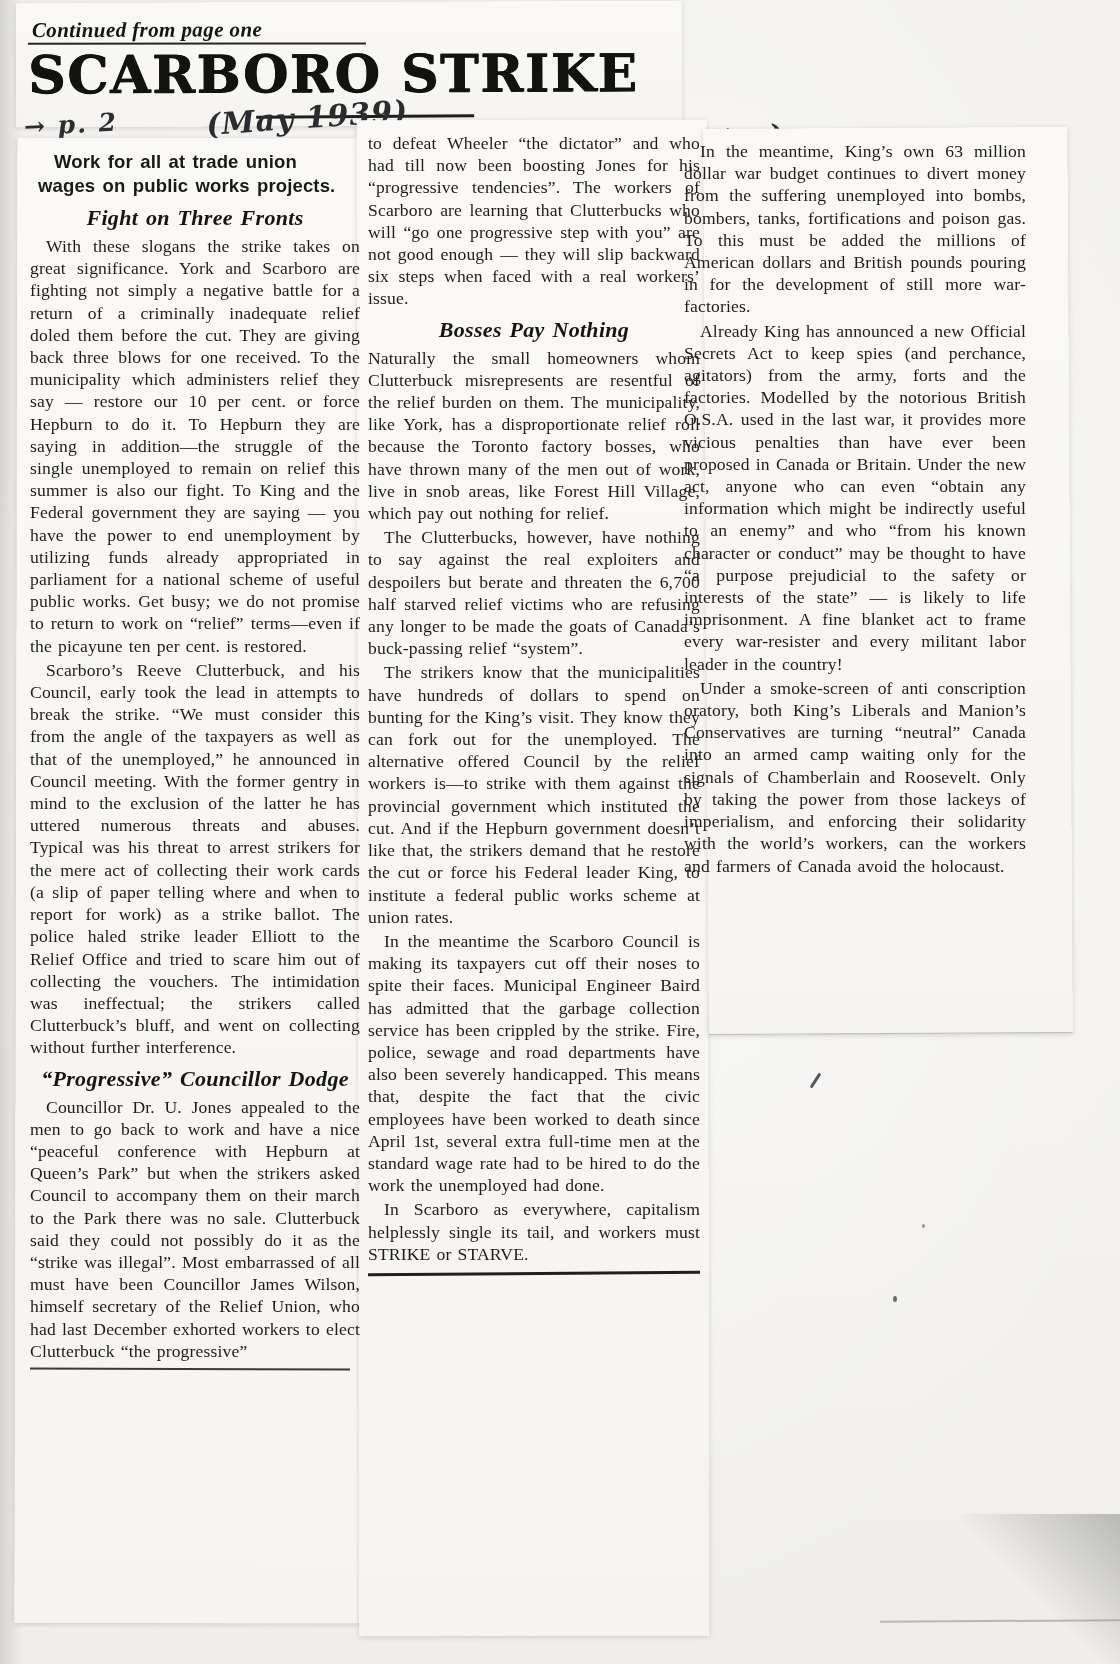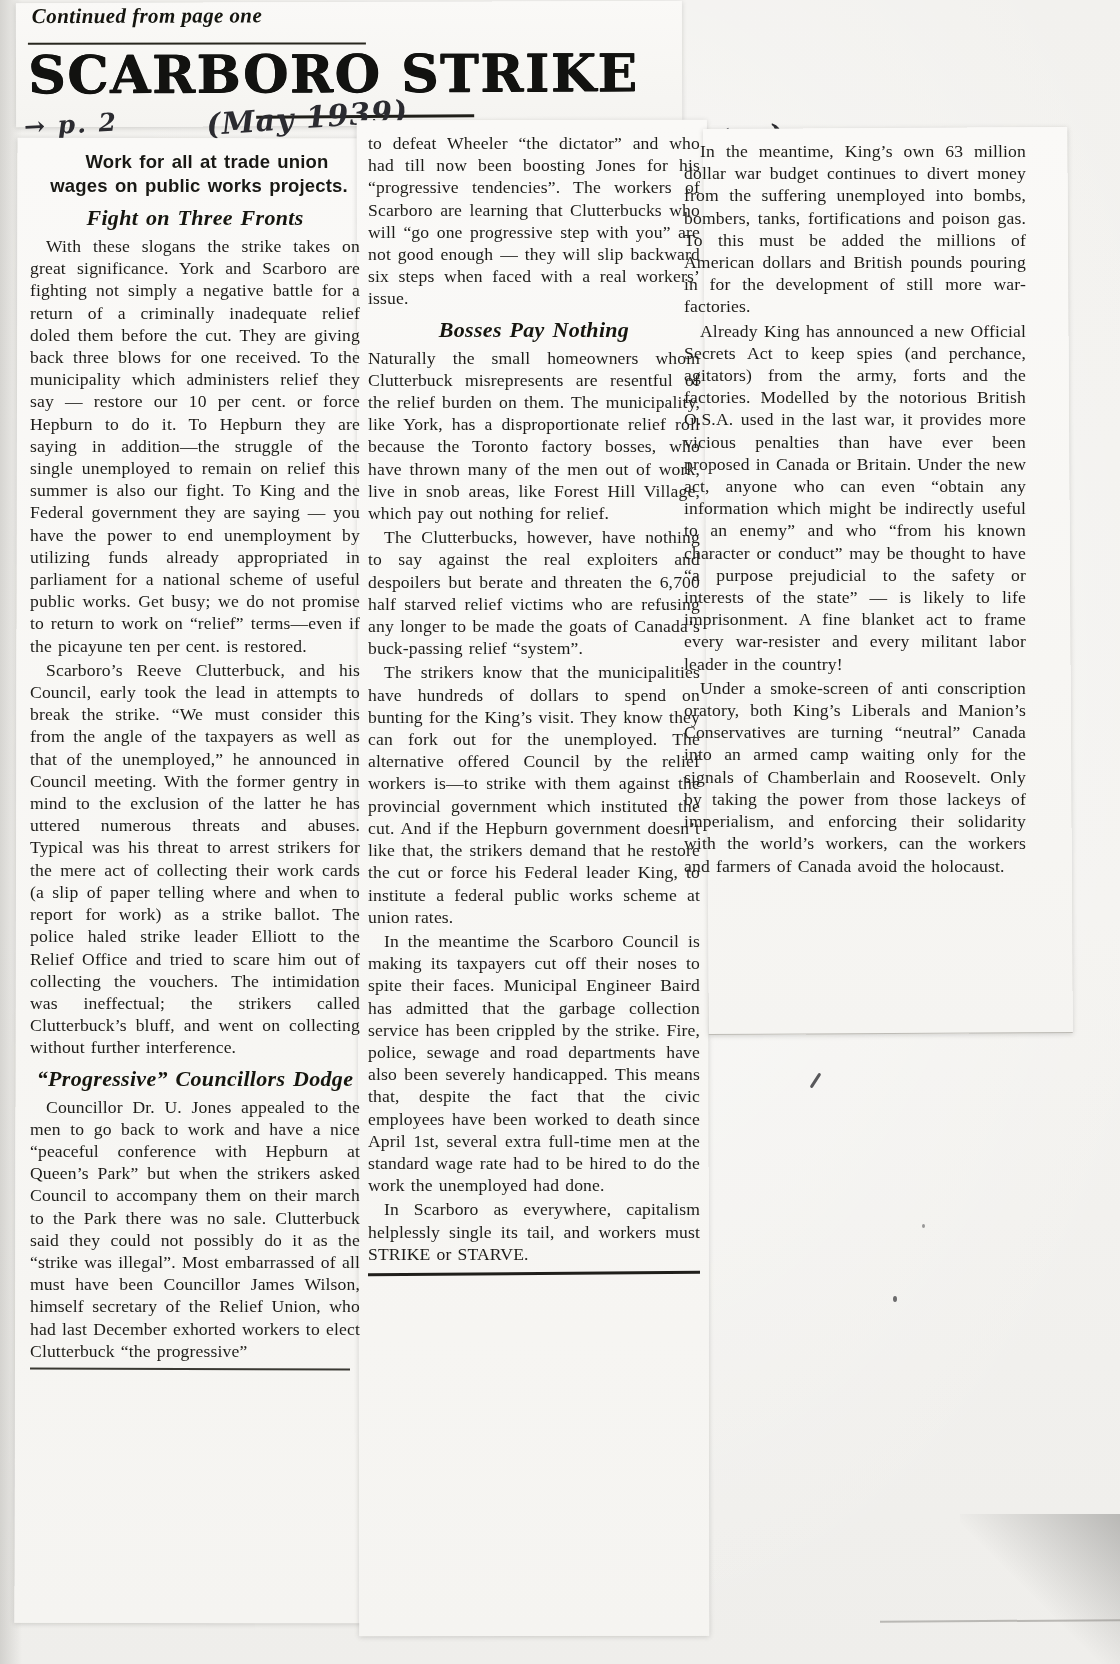--- a/index.html
+++ b/index.html
@@ -33,21 +33,21 @@
     position:absolute;
     background:linear-gradient(180deg,#faf9f7 0%,#f7f6f3 60%,#f5f4f1 100%);
     box-shadow:0 1px 5px rgba(70,68,62,0.22);
   }
   .clip-header{left:16px;top:2px;width:666px;height:124px;transform:rotate(-0.2deg);}
   .clip-col1{left:16px;top:138px;width:348px;min-height:1485px;transform:rotate(0.12deg);}
   .clip-col2{left:358px;top:120px;width:350px;min-height:1516px;transform:rotate(-0.1deg);}
   .clip-col3{left:706px;top:128px;width:364px;height:905px;transform:rotate(-0.35deg);
     border-bottom:1px solid #bdbbb5;}
   .continued{
-    position:absolute;left:16px;top:0;
+    position:absolute;left:16px;top:14px;
     font:italic bold 21px/26px "Liberation Serif",serif;
     color:#15150f;letter-spacing:0.4px;
   }
   .continued-rule{position:absolute;left:12px;top:40px;width:338px;height:2px;
     background:#28271f;transform:rotate(0.15deg);}
   .headline{
     position:absolute;left:12px;top:42px;margin:0;white-space:nowrap;
     font:bold 52px/60px "DejaVu Serif",serif;
     color:#121210;letter-spacing:1.5px;
     text-shadow:0.7px 0 0 #121210, 0 0.5px 0 #121210;
@@ -76,21 +76,21 @@
     font-size:17.6px;line-height:22.2px;
     text-align:justify;word-spacing:1.5px;letter-spacing:0.15px;
   }
   .col-1{left:30px;top:150px;width:330px;}
   .col-2{left:368px;top:132px;width:332px;}
   .col-3{left:684px;top:140px;width:342px;}
   .col p{margin:0 0 2px 0;text-indent:16px;}
   .col p.noindent{text-indent:0;}
   .deck{
     font:bold 18.5px/24px "Liberation Sans",sans-serif;
-    color:#191915;text-align:center;text-indent:0;
+    color:#191915;text-align:left;text-indent:0;
     padding-left:8px;margin:0 0 6px 0;word-spacing:2px;
   }
   .xhead{
     font:italic bold 22px/25px "Liberation Serif",serif;
     text-align:center;margin:7px 0 5px 0;color:#16160f;
     letter-spacing:0.3px;word-spacing:2px;
   }
   .end-rule{height:3px;background:#201f1b;margin-top:7px;transform:rotate(-0.4deg);}
   .end-rule-thin{height:2px;background:#3a3933;margin-top:6px;width:97%;transform:rotate(0.2deg);}
 </style>
@@ -114,21 +114,21 @@
 
   <div class="clip clip-col1"></div>
   <div class="clip clip-col2"></div>
   <div class="clip clip-col3"></div>
 
   <div class="col col-1">
     <p class="deck">Work for all at trade union wages on public works projects.</p>
     <div class="xhead">Fight on Three Fronts</div>
     <p>With these slogans the strike takes on great significance. York and Scarboro are fighting not simply a negative battle for a return of a criminally inadequate relief doled them before the cut. They are giving back three blows for one received. To the municipality which administers relief they say — restore our 10 per cent. or force Hepburn to do it. To Hepburn they are saying in addition—the struggle of the single unemployed to remain on relief this summer is also our fight. To King and the Federal government they are saying — you have the power to end unemployment by utilizing funds already appropriated in parliament for a national scheme of useful public works. Get busy; we do not promise to return to work on “relief” terms—even if the picayune ten per cent. is restored.</p>
     <p>Scarboro’s Reeve Clutterbuck, and his Council, early took the lead in attempts to break the strike. “We must consider this from the angle of the taxpayers as well as that of the unemployed,” he announced in Council meeting. With the former gentry in mind to the exclusion of the latter he has uttered numerous threats and abuses. Typical was his threat to arrest strikers for the mere act of collecting their work cards (a slip of paper telling where and when to report for work) as a strike ballot. The police haled strike leader Elliott to the Relief Office and tried to scare him out of collecting the vouchers. The intimidation was ineffectual; the strikers called Clutterbuck’s bluff, and went on collecting without further interference.</p>
-    <div class="xhead">“Progressive” Councillors Dodge</div>
+    <div class="xhead">“Progressive” Councillor Dodge</div>
     <p>Councillor Dr. U. Jones appealed to the men to go back to work and have a nice “peaceful conference with Hepburn at Queen’s Park” but when the strikers asked Council to accompany them on their march to the Park there was no sale. Clutterbuck said they could not possibly do it as the “strike was illegal”. Most embarrassed of all must have been Councillor James Wilson, himself secretary of the Relief Union, who had last December exhorted workers to elect Clutterbuck “the progressive”</p>
     <div class="end-rule-thin"></div>
   </div>
 
   <div class="col col-2">
     <p class="noindent">to defeat Wheeler “the dictator” and who had till now been boosting Jones for his “progressive tendencies”. The workers of Scarboro are learning that Clutterbucks who will “go one progressive step with you” are not good enough — they will slip backward six steps when faced with a real workers’ issue.</p>
     <div class="xhead">Bosses Pay Nothing</div>
     <p class="noindent">Naturally the small homeowners whom Clutterbuck misrepresents are resentful of the relief burden on them. The municipality, like York, has a disproportionate relief roll because the Toronto factory bosses, who have thrown many of the men out of work, live in snob areas, like Forest Hill Village, which pay out nothing for relief.</p>
     <p>The Clutterbucks, however, have nothing to say against the real exploiters and despoilers but berate and threaten the 6,700 half starved relief victims who are refusing any longer to be made the goats of Canada’s buck-passing relief “system”.</p>
     <p>The strikers know that the municipalities have hundreds of dollars to spend on bunting for the King’s visit. They know they can fork out for the unemployed. The alternative offered Council by the relief workers is—to strike with them against the provincial government which instituted the cut. And if the Hepburn government doesn’t like that, the strikers demand that he restore the cut or force his Federal leader King, to institute a federal public works scheme at union rates.</p>

